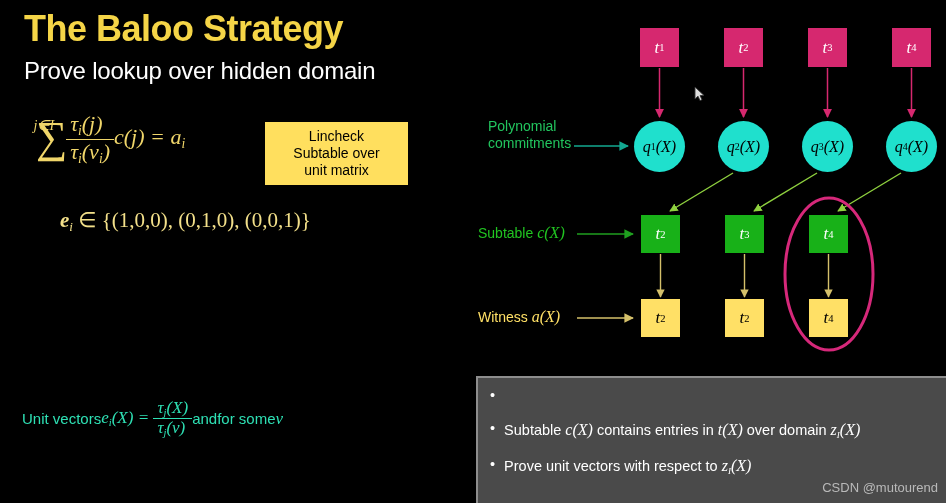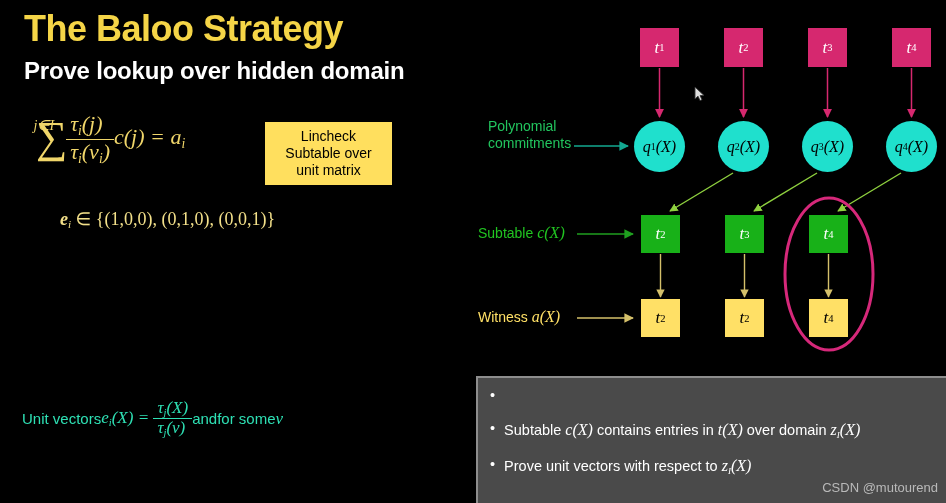--- a/index.html
+++ b/index.html
@@ -20,21 +20,21 @@
   
   #title {
     position: absolute; left: 24px; top: 8px;
     font-size: 36px; font-weight: bold;
     color: #f5d547;
     letter-spacing: -0.5px;
     white-space: nowrap;
   }
   #subtitle {
     position: absolute; left: 24px; top: 57px;
-    font-size: 24px; font-weight: bold;
+    font-size: 24px; font-weight: normal;
     color: #ffffff;
     letter-spacing: -0.2px;
     white-space: nowrap;
   }
   
   .math {
     font-family: Liberation Serif, serif;
   }
   .it { font-style: italic; }
   sub, .sub {
@@ -57,32 +57,32 @@
     font-size: 44px; vertical-align: -8px; display: inline-block;
     line-height: 0.8;
   }
   #sum-formula .sumidx {
     display: inline-block; font-size: 14px; vertical-align: 14px;
     margin-left: -34px; margin-right: 12px; font-style: italic;
   }
   
   #lincheck-box {
     position: absolute; left: 265px; top: 122px;
-    width: 127px; height: 63px;
+    width: 143px; height: 63px;
     background: #ffdf5e;
     color: #000;
     display: flex; flex-direction: column;
     align-items: center; justify-content: center;
     font-size: 14px; line-height: 1.22; text-align: center;
     font-weight: normal;
   }
   
   #ei-set {
     position: absolute; left: 60px; top: 208px;
-    color: #f3e08a; font-size: 18px; white-space: nowrap;
+    color: #f3e08a; font-size: 21px; white-space: nowrap;
   }
   #ei-set .bold { font-weight: bold; }
   .e-line {
     position: absolute;
     color: #e0447e; font-size: 20px; white-space: nowrap;
   }
   .e-line .bold { font-weight: bold; }
   #e1 { left: 128px; top: 262px; }
   #e2 { left: 128px; top: 295px; }
   #e3 { left: 128px; top: 328px; }

